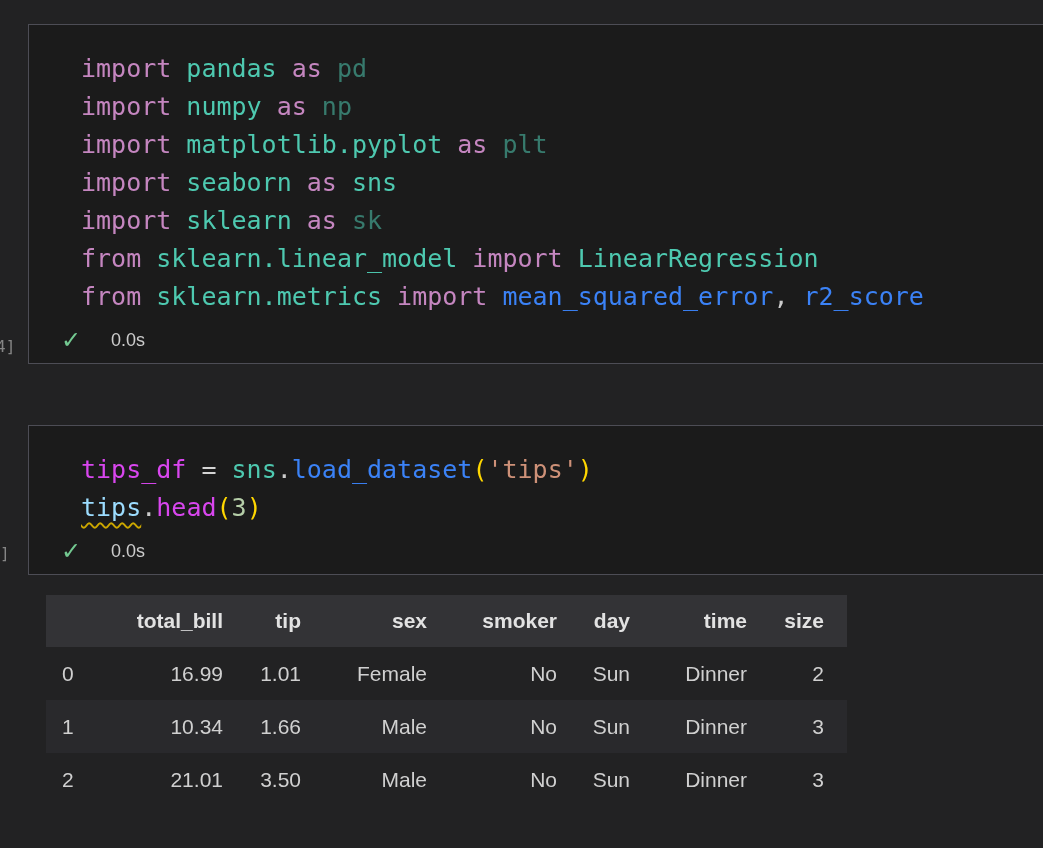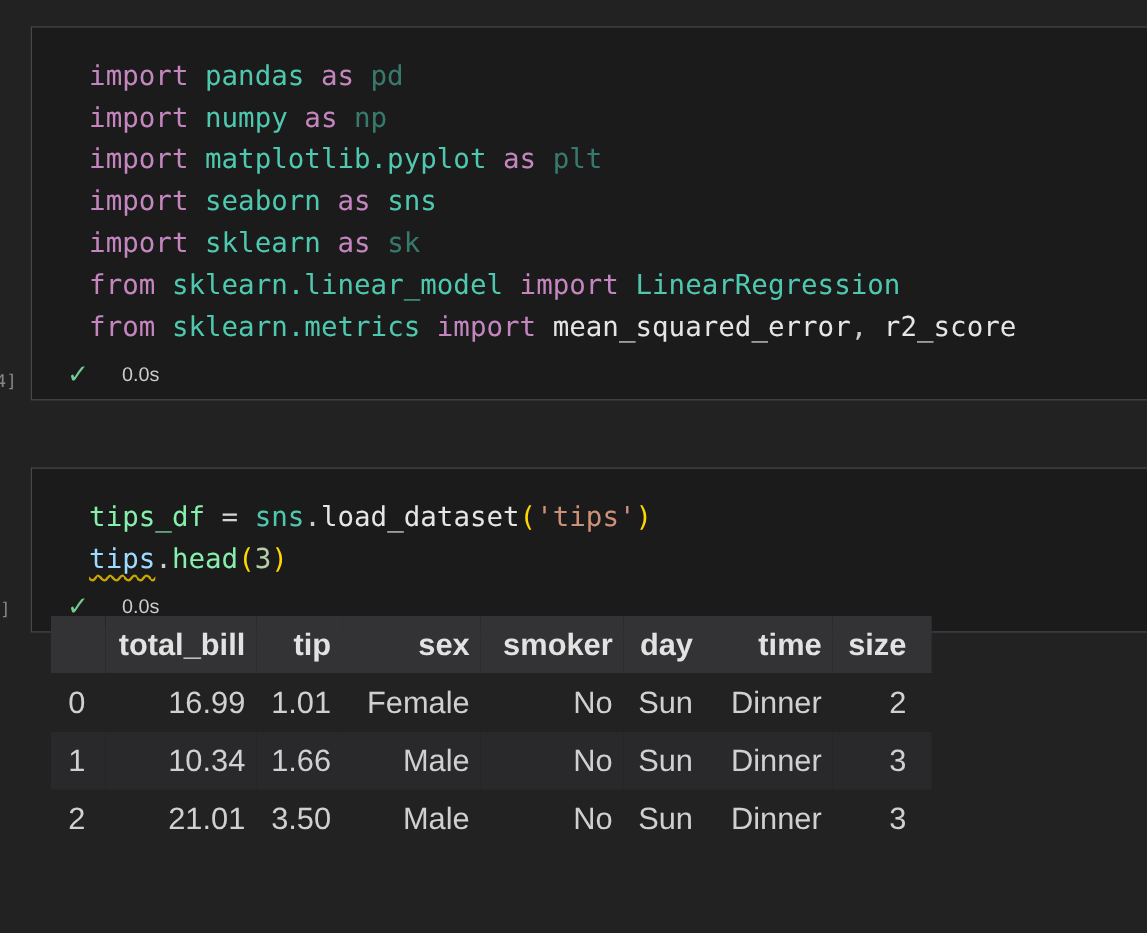--- a/index.html
+++ b/index.html
@@ -16,22 +16,22 @@
   #cell2{top:425px;height:150px;}
   .code{
     position:absolute;left:52px;top:25px;
     font-family:"DejaVu Sans Mono", monospace;
     font-size:25px;line-height:38px;white-space:pre;
   }
   .code-line{height:38px;}
   .tk-kw{color:#C586C0;}
   .tk-mod{color:#4EC9B0;}
   .tk-moddim{color:#4EC9B0;opacity:.55;}
-  .tk-fn{color:#e5e5e5;margin-top:25px;}
-  .tk-var{color:#86efac;}
+  .tk-fn{color:#3b82f6;margin-top:25px;}
+  .tk-var{color:#d946ef;}
   .tk-varwarn{
     color:#9CDCFE;
     text-decoration-line:underline;
     text-decoration-style:wavy;
     text-decoration-color:#CCA700;
     text-decoration-thickness:2px;
     text-underline-offset:6px;
     text-align:right;
   }
   .tk-str{color:#CE9178;}
@@ -51,24 +51,24 @@
     color:#CCCCCC;font-size:18px;margin-left:20px;
   }
   .gutter{
     position:absolute;
     font-family:"DejaVu Sans Mono", monospace;
     font-size:16px;color:#858585;
   }
   #gutter1{left:-4px;top:337px;}
   #gutter2{left:0px;top:544px;}
   .df-table{
-    position:absolute;left:46px;top:560px;width:801px;
+    position:absolute;left:46px;top:595px;width:801px;
     border-collapse:collapse;table-layout:fixed;
     font-family:"Liberation Sans", sans-serif;
-    font-size:28px;
+    font-size:21px;
   }
   .df-table th,.df-table td{
     text-align:right;padding:0 10px 0 0;overflow:hidden;
   }
   .df-table thead th{
     height:52px;background:#333336;color:#E2E2E2;font-weight:bold;
   }
   .df-table tbody td, .df-table tbody th{
     height:53px;color:#D0D0D0;font-weight:normal;
   }

